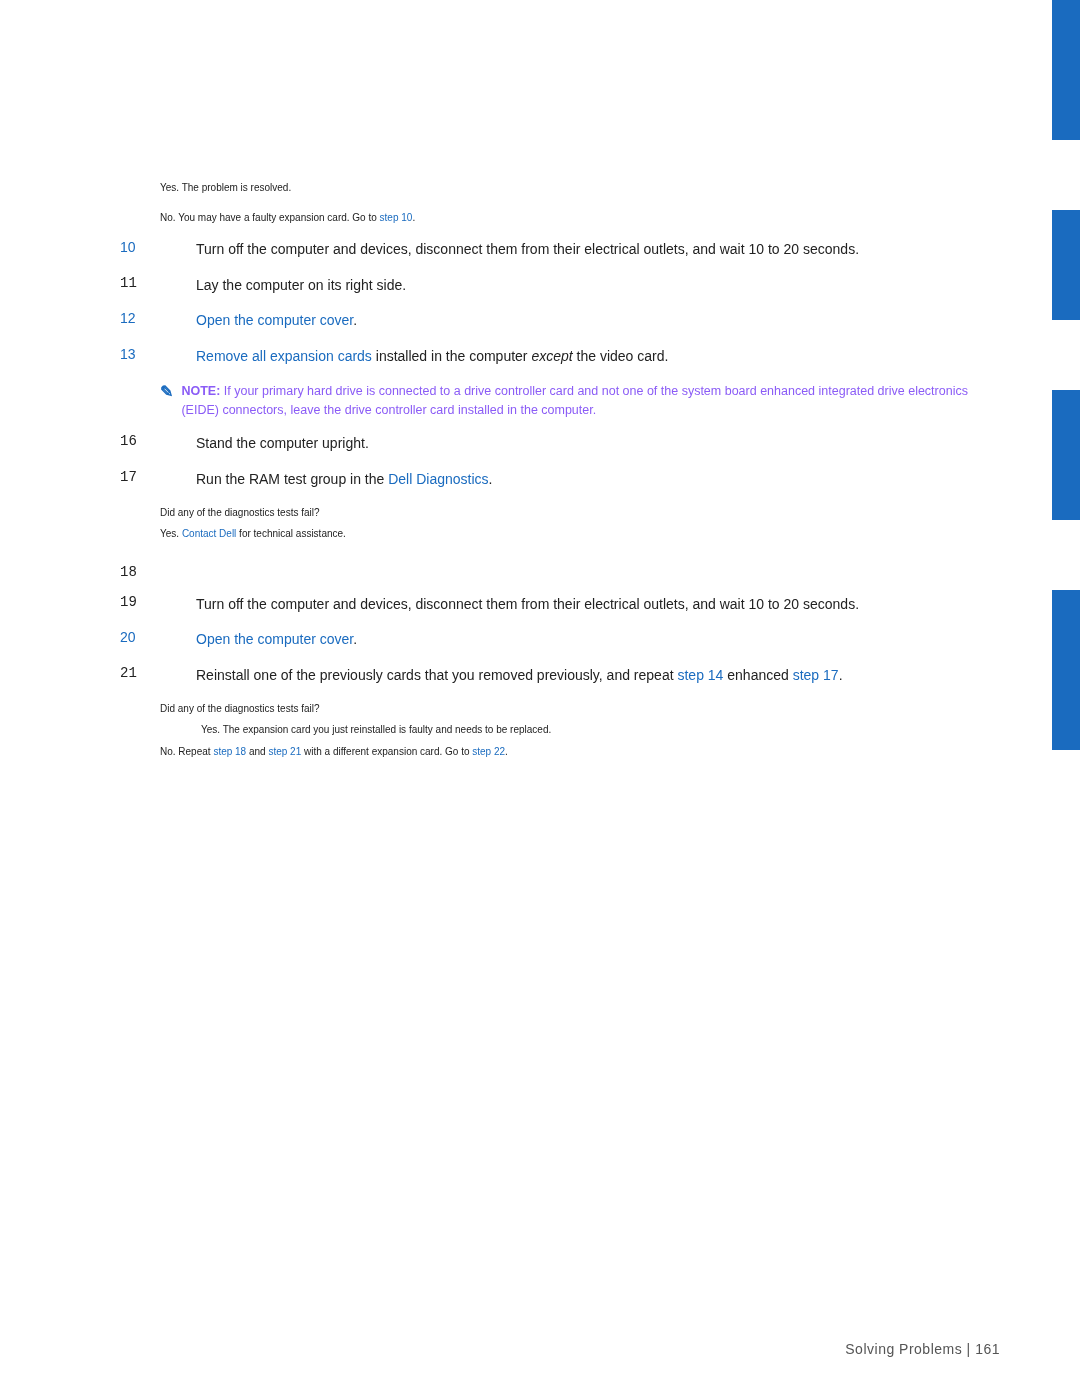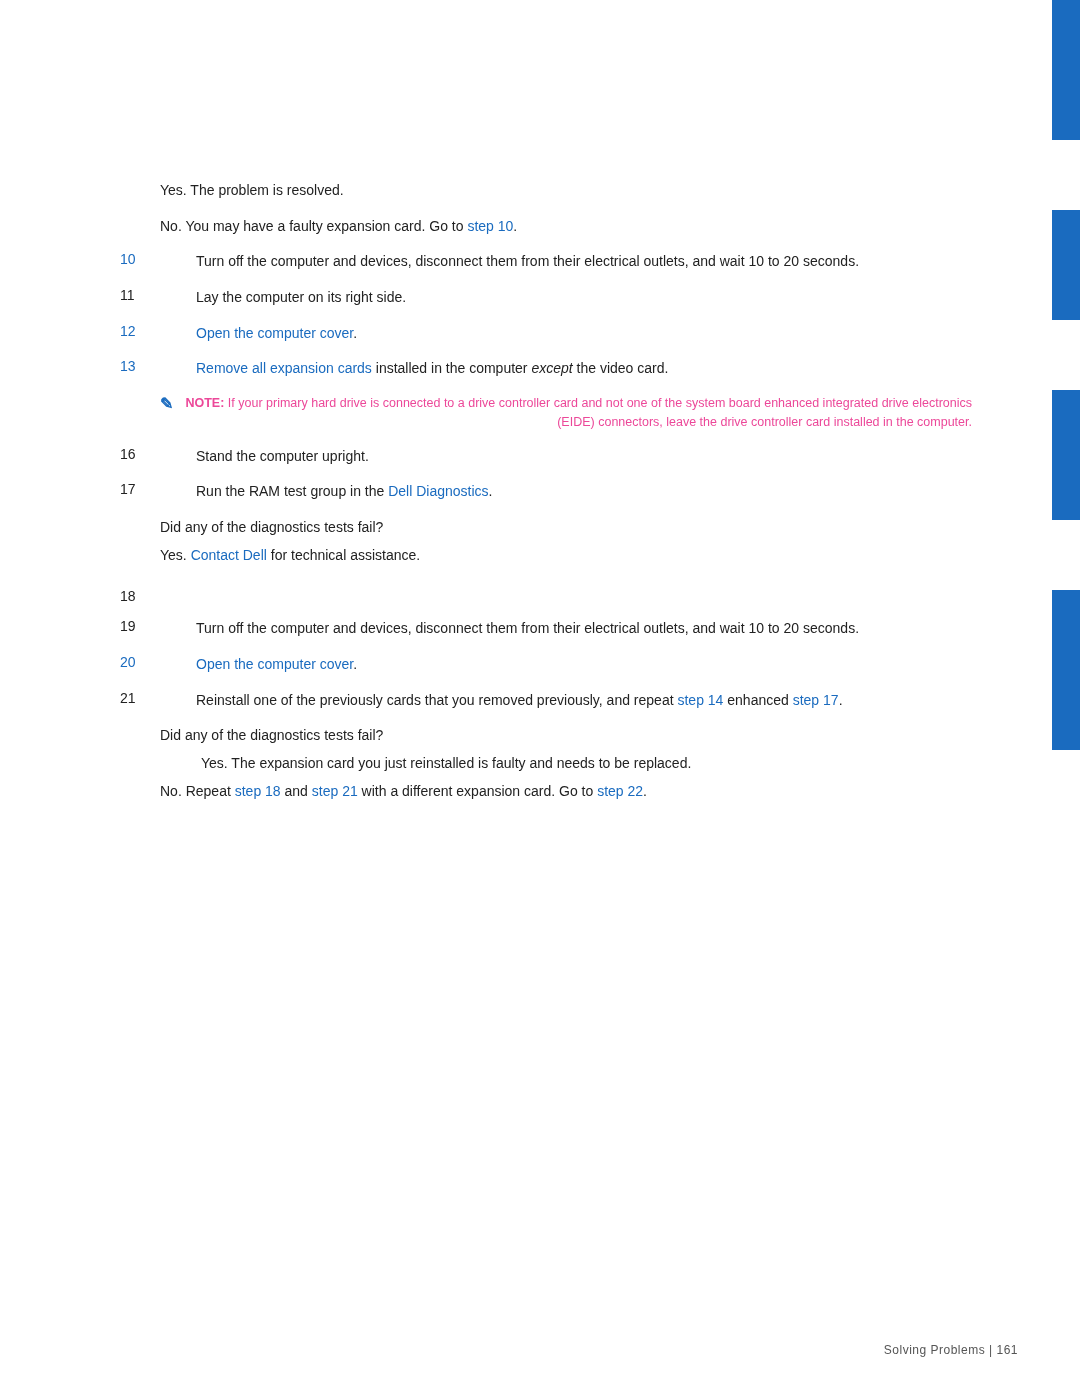--- a/index.html
+++ b/index.html
@@ -64,72 +64,72 @@
       color: #1a6bbf;
       font-size: 14px;
       font-weight: normal;
       min-width: 40px;
       padding-top: 0;
       flex-shrink: 0;
     }
 
     .step-number.black {
       color: #222222;
+      font-family: Liberation Mono, monospace;
     }
 
     .step-content {
       flex: 1;
       line-height: 1.55;
       font-size: 14px;
     }
 
     .step-content a, .link {
       color: #1a6bbf;
       text-decoration: none;
     }
 
     .indented-text {
       margin-left: 40px;
       margin-bottom: 14px;
       line-height: 1.55;
-      font-size: 14px;
+      font-size: 10px;
     }
 
     .note-box {
       margin-left: 40px;
       margin-bottom: 14px;
       display: flex;
       align-items: flex-start;
       gap: 8px;
     }
 
     .note-icon {
       color: #1a6bbf;
       font-size: 16px;
       font-weight: bold;
       margin-top: 0;
       flex-shrink: 0;
     }
 
     .note-text {
       font-size: 12.5px;
-      color: #ec4899;
+      color: #8b5cf6;
       line-height: 1.5;
-      text-align: right;
     }
 
     .note-text strong {
       font-weight: bold;
     }
 
     .footer {
       position: absolute;
       bottom: 40px;
-      right: 62px;
-      font-size: 12px;
+      right: 80px;
+      font-size: 14px;
       color: #555;
       letter-spacing: 0.5px;
     }
 
     em {
       font-style: italic;
     }
   </style>
 </head>
 <body>

